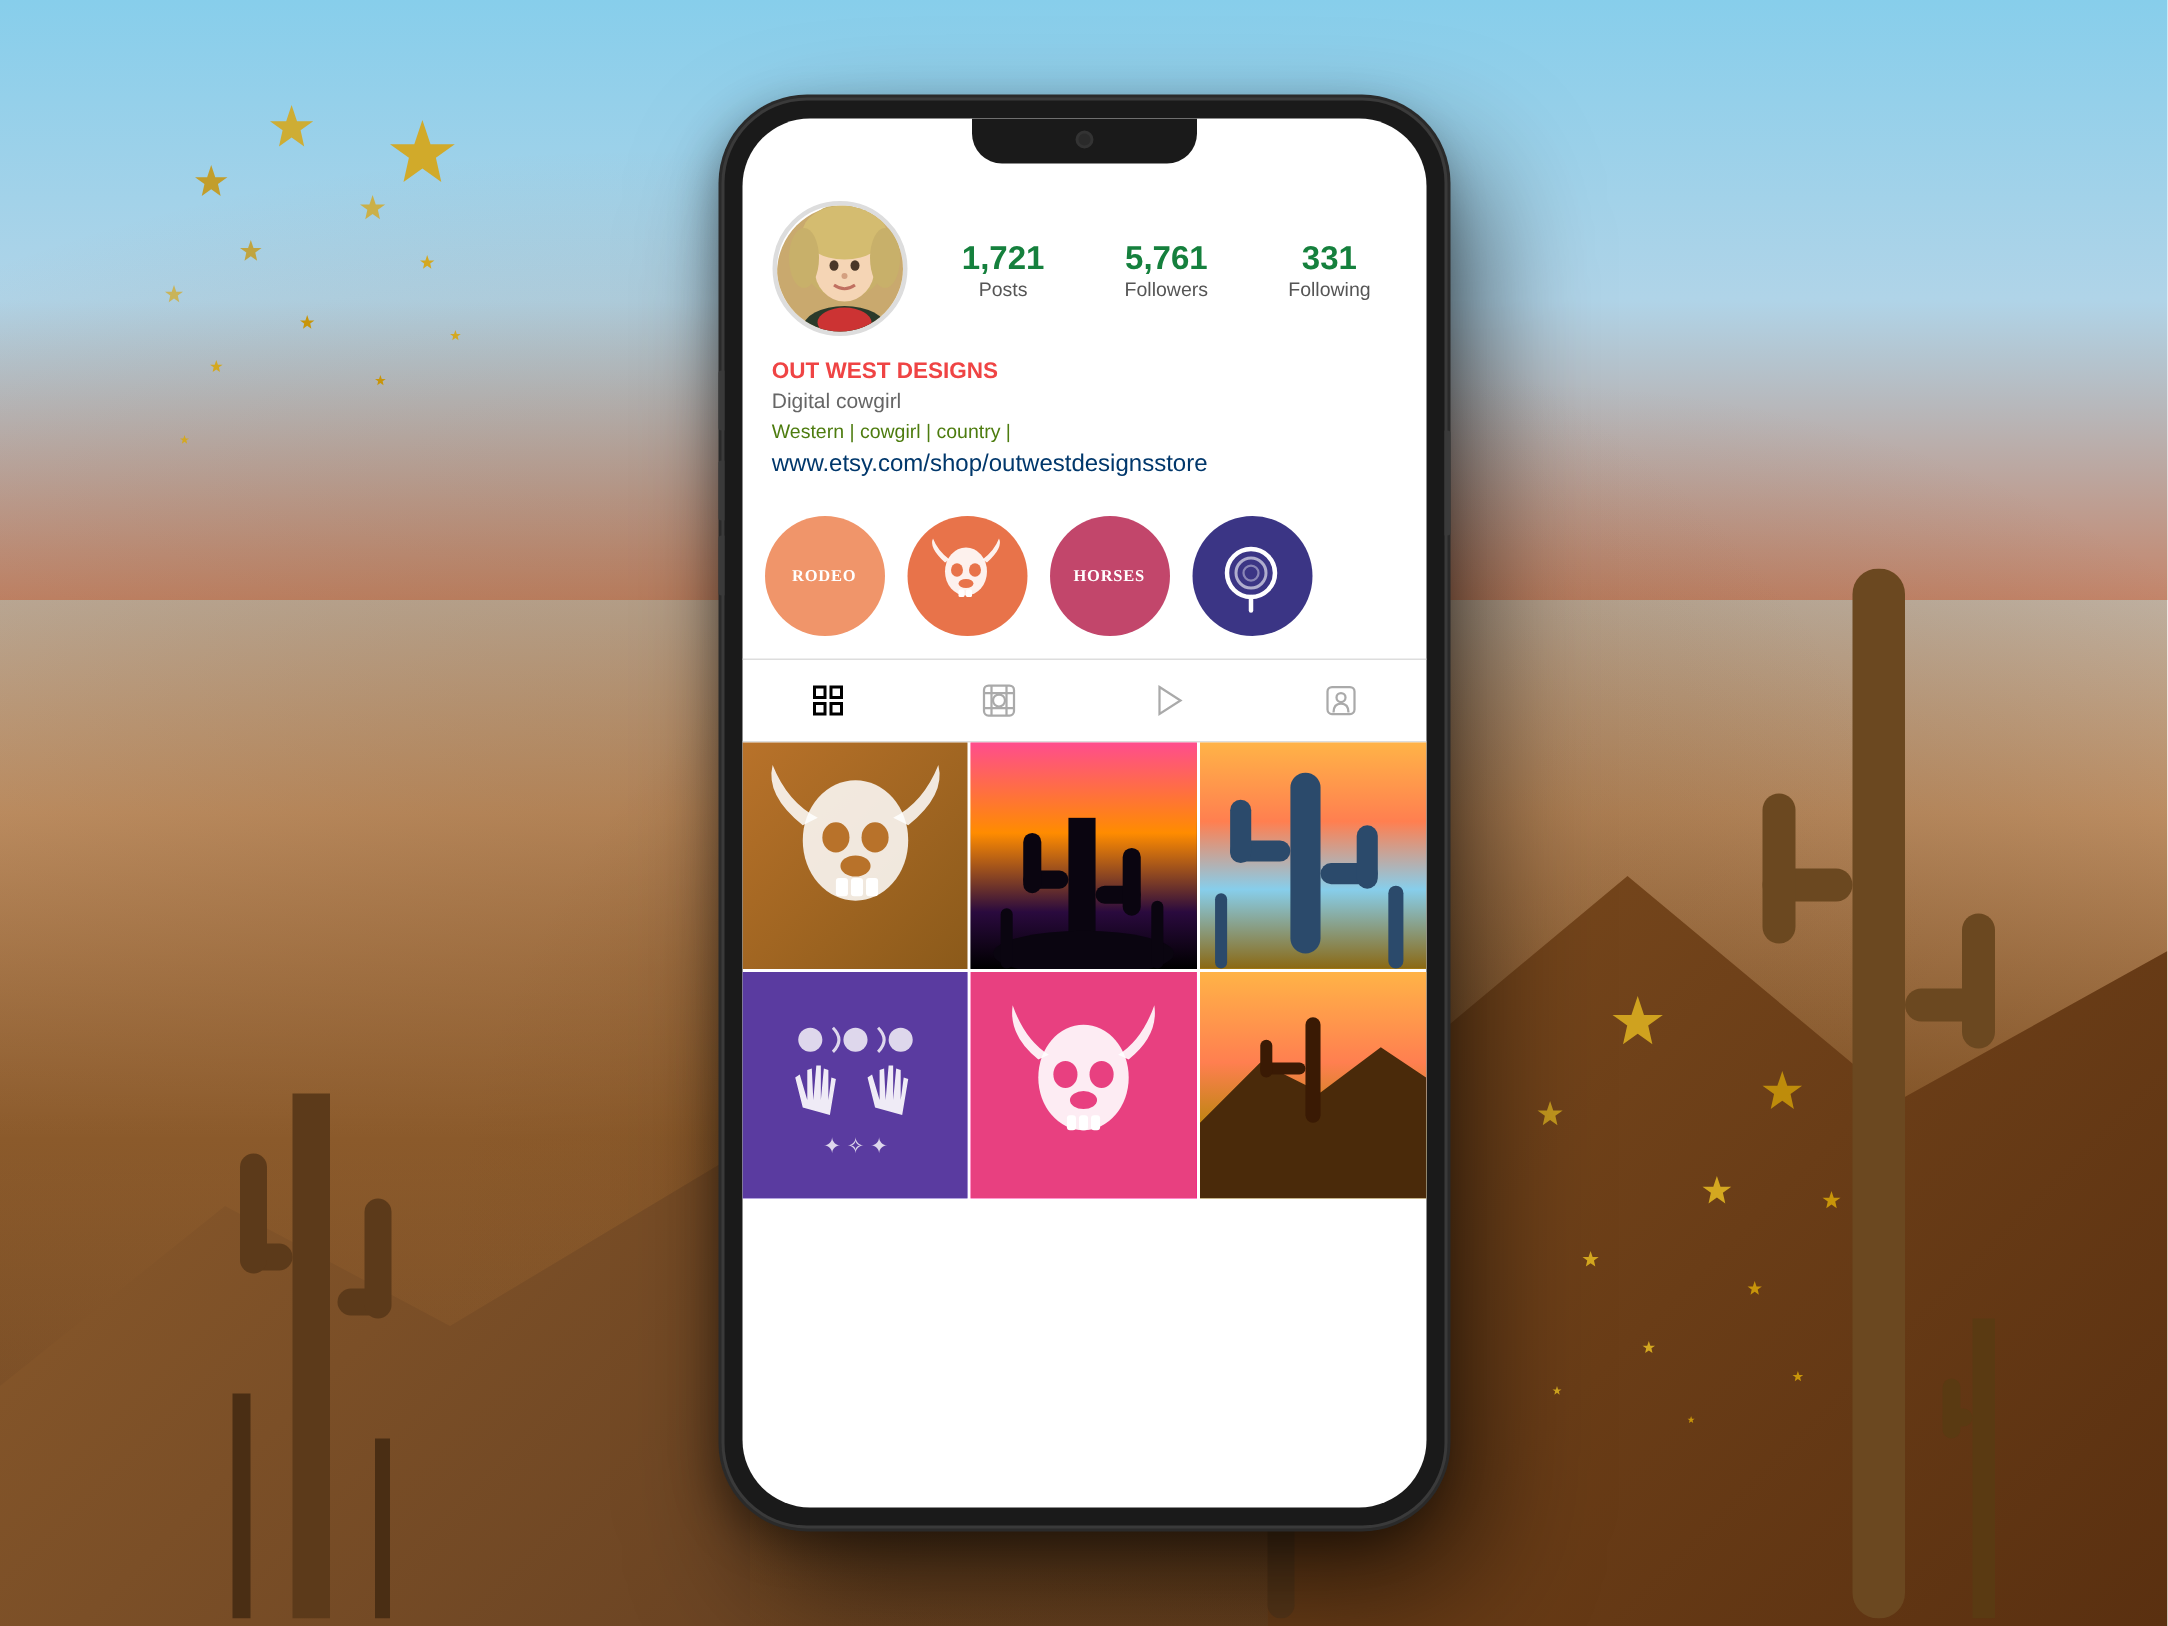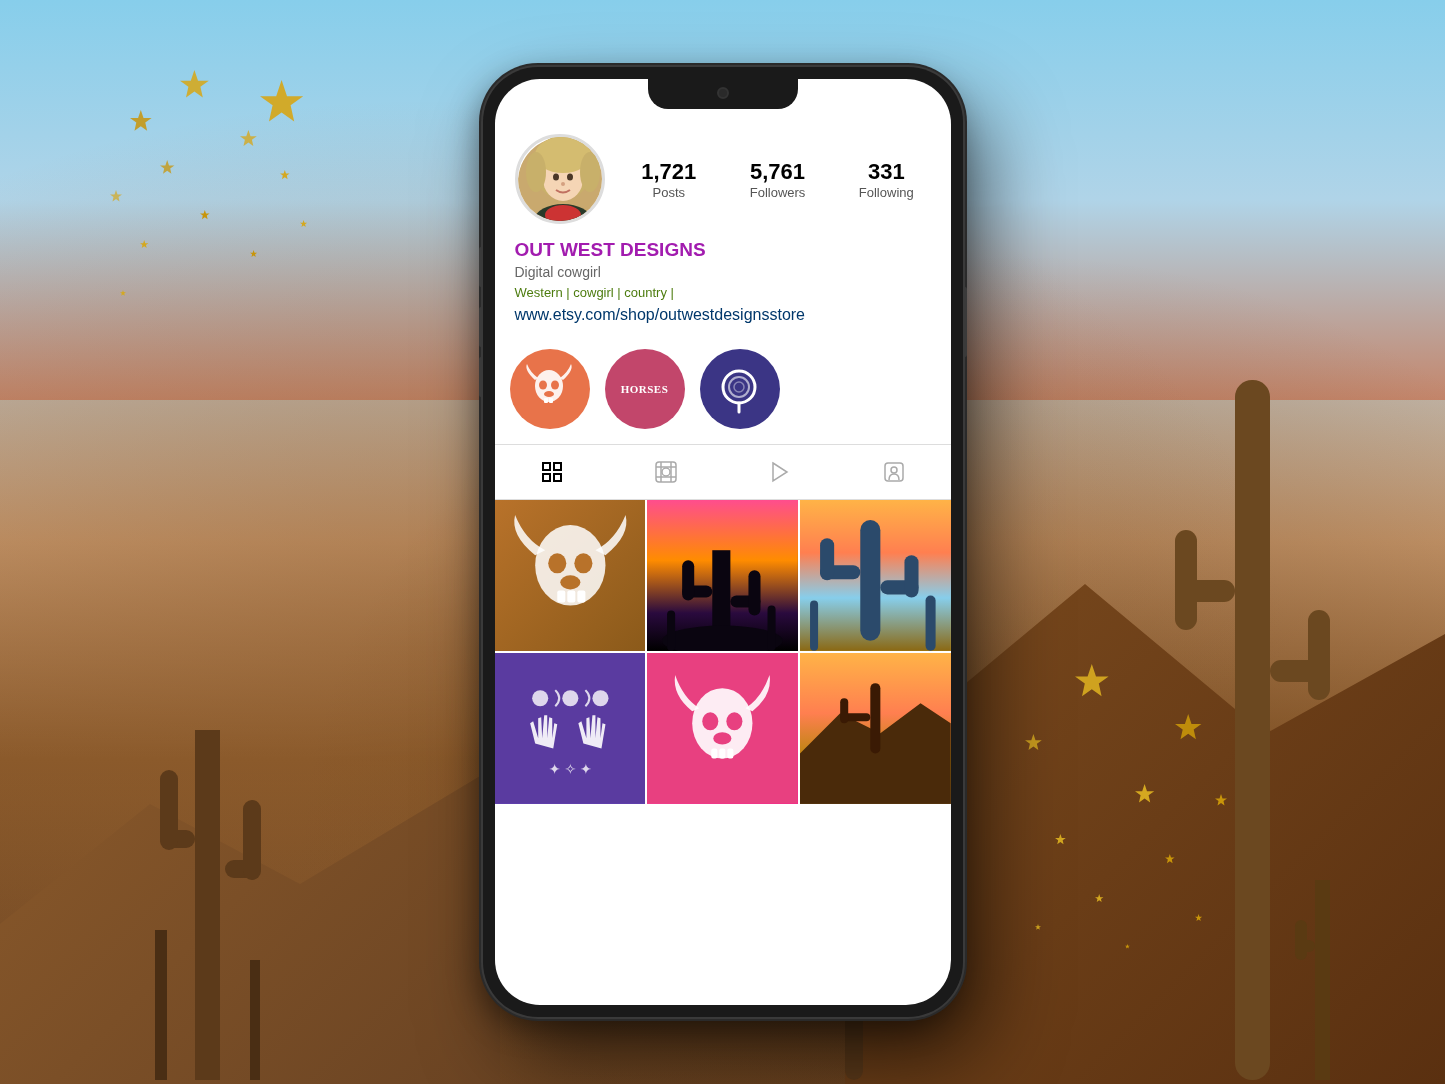--- a/index.html
+++ b/index.html
@@ -180,39 +180,39 @@
       justify-content: space-around;
     }
 
     .stat-item {
       text-align: center;
     }
 
     .stat-number {
       font-size: 22px;
       font-weight: 700;
-      color: #000000;
+      color: #15803d;
       display: block;
     }
 
     .stat-label {
       font-size: 13px;
       color: #555;
       display: block;
     }
 
     
     .profile-info {
       padding: 0 20px 10px;
     }
 
     .profile-name {
-      font-size: 19px;
+      font-size: 15px;
       font-weight: 900;
-      color: #a21caf;
+      color: #ef4444;
       margin-bottom: 3px;
     }
 
     .profile-type {
       font-size: 14px;
       color: #666;
       margin-bottom: 4px;
     }
 
     .profile-bio {
@@ -544,20 +544,25 @@
 
         <div class="profile-info">
           <div class="profile-name">OUT WEST DESIGNS</div>
           <div class="profile-type">Digital cowgirl</div>
           <div class="profile-bio">Western | cowgirl | country |</div>
           <div class="profile-link" style="cursor:pointer;">www.etsy.com/shop/outwestdesignsstore</div>
         </div>
 
         <div class="highlights">
 
+          <div class="highlight-item">
+            <div class="highlight-circle highlight-rodeo">
+              RODEO
+            </div>
+          </div>
 
           <div class="highlight-item">
             <div class="highlight-circle highlight-skull">
               <svg width="55" height="55" viewBox="0 0 55 55" fill="none">
 
                 <ellipse cx="27" cy="24" rx="14" ry="16" fill="white" opacity="0.9"></ellipse>
 
                 <path d="M 13 18 Q 2 8 5 2 Q 8 10 16 16" fill="white" opacity="0.9"></path>
                 <path d="M 41 18 Q 52 8 49 2 Q 46 10 38 16" fill="white" opacity="0.9"></path>
 

